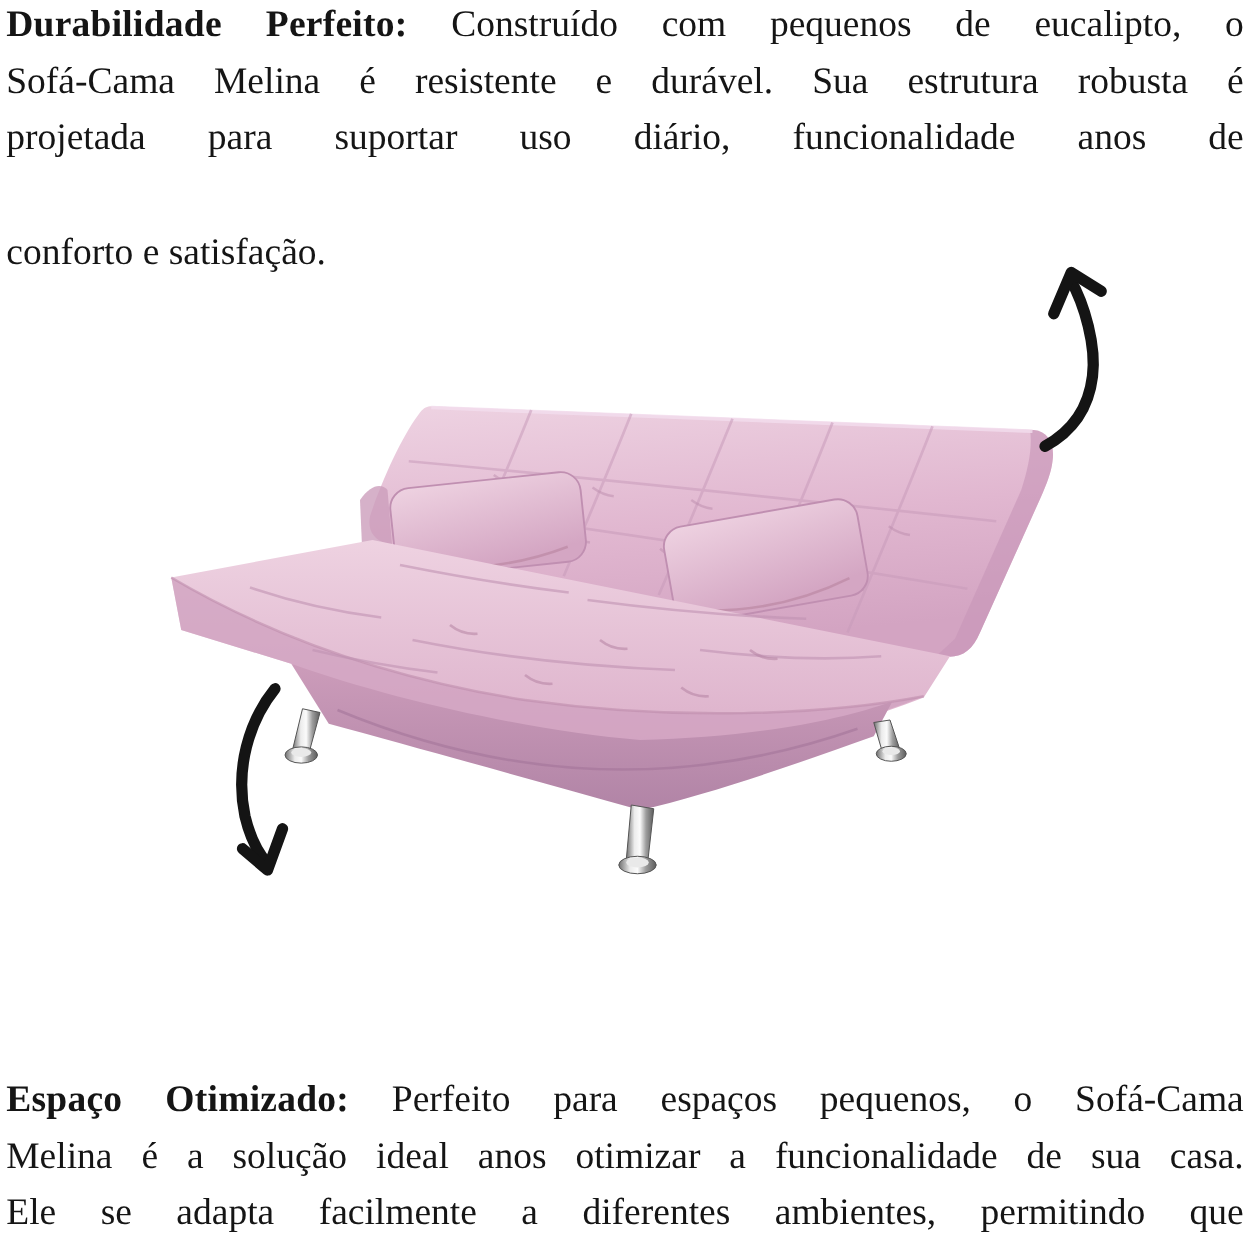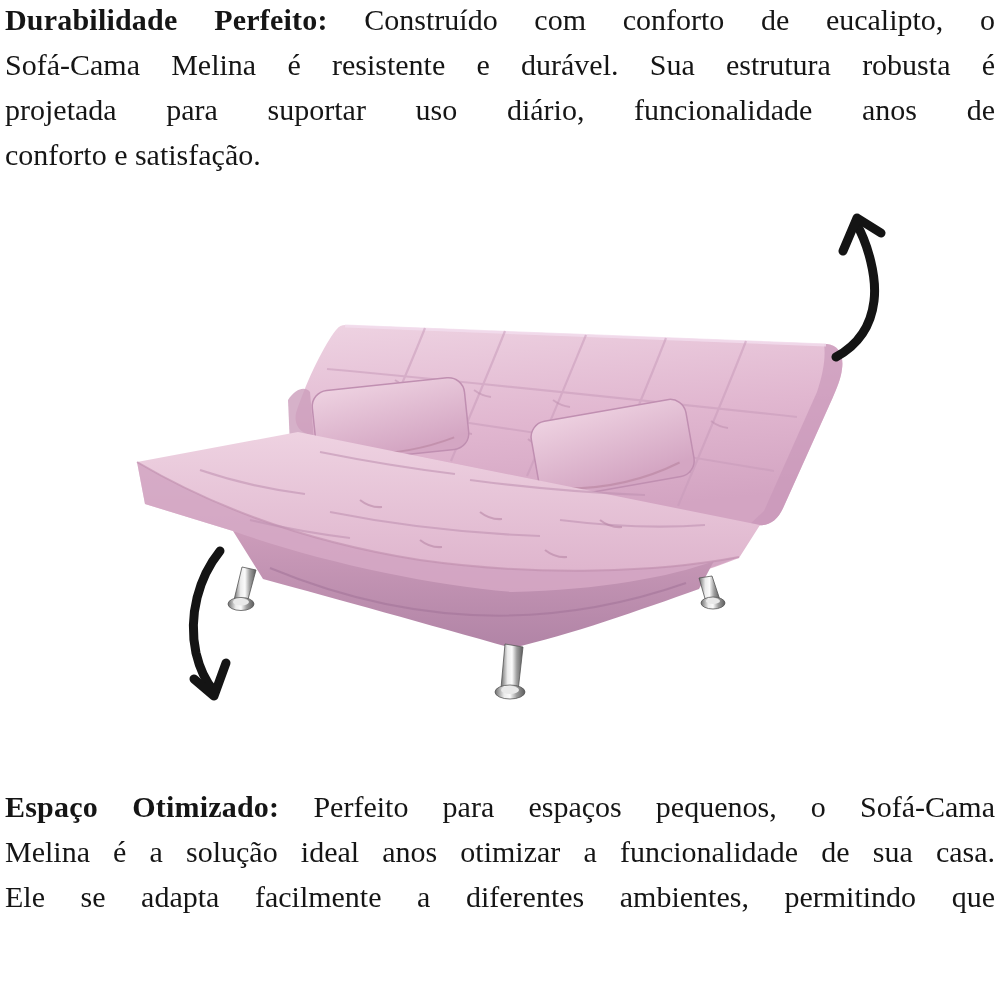--- a/index.html
+++ b/index.html
@@ -3,24 +3,24 @@
 <meta charset="utf-8">
 <style>
   html,body{margin:0;padding:0;background:#ffffff;}
   #canvas{
     position:relative;width:1000px;height:1000px;overflow:hidden;
     background:#ffffff;color:#151515;
     font-family:"Liberation Serif","DejaVu Serif",serif;
   }
   .para{position:absolute;left:5px;right:5px;}
   .para-top{top:-3px;}
-  .para-bottom{top:784px;}
+  .para-bottom{top:857px;}
   .line{font-size:30px;line-height:45px;white-space:normal;}
   .jline{text-align:justify;text-align-last:justify;-moz-text-align-last:justify;text-justify:inter-word;}
-  .lastline{text-align:left;}
+  .lastline{text-align:left;margin-top:47px;}
   strong{font-weight:700;letter-spacing:.2px;}
   #sofa-svg{position:absolute;left:0;top:0;width:1000px;height:1000px;}
 </style>
 </head>
 <body>
 
 <div id="canvas">
 
   <svg id="sofa-svg" viewBox="0 0 1000 1000" aria-hidden="true">
     <defs>
@@ -133,21 +133,21 @@
       <path d="M836,357 C858,345 871,326 874,301 C877,277 868,244 856,223"></path>
       <path d="M843,251 L857,218 L881,233"></path>
     </g>
     <g stroke="#141414" fill="none" stroke-width="9" stroke-linecap="round" stroke-linejoin="round">
       <path d="M220,551 C199,577 188,615 196,653 C200,670 207,683 214,691"></path>
       <path d="M194,679 L214,696 L226,663"></path>
     </g>
   </svg>
 
   <div class="para para-top">
-    <div class="line jline"><strong>Durabilidade Perfeito:</strong> <span>Construído com conforto de eucalipto, o</span></div>
+    <div class="line jline"><strong>Durabilidade Perfeito:</strong> <span>Construído com pequenos de eucalipto, o</span></div>
     <div class="line jline">Sofá-Cama Melina é resistente e durável. Sua estrutura robusta é</div>
     <div class="line jline">projetada para suportar uso diário, funcionalidade anos de</div>
     <div class="line lastline">conforto e satisfação.</div>
   </div>
 
   <div class="para para-bottom">
     <div class="line jline"><strong>Espaço Otimizado:</strong> <span>Perfeito para espaços pequenos, o Sofá-Cama</span></div>
     <div class="line jline">Melina é a solução ideal anos otimizar a funcionalidade de sua casa.</div>
     <div class="line jline">Ele se adapta facilmente a diferentes ambientes, permitindo que</div>
   </div>

